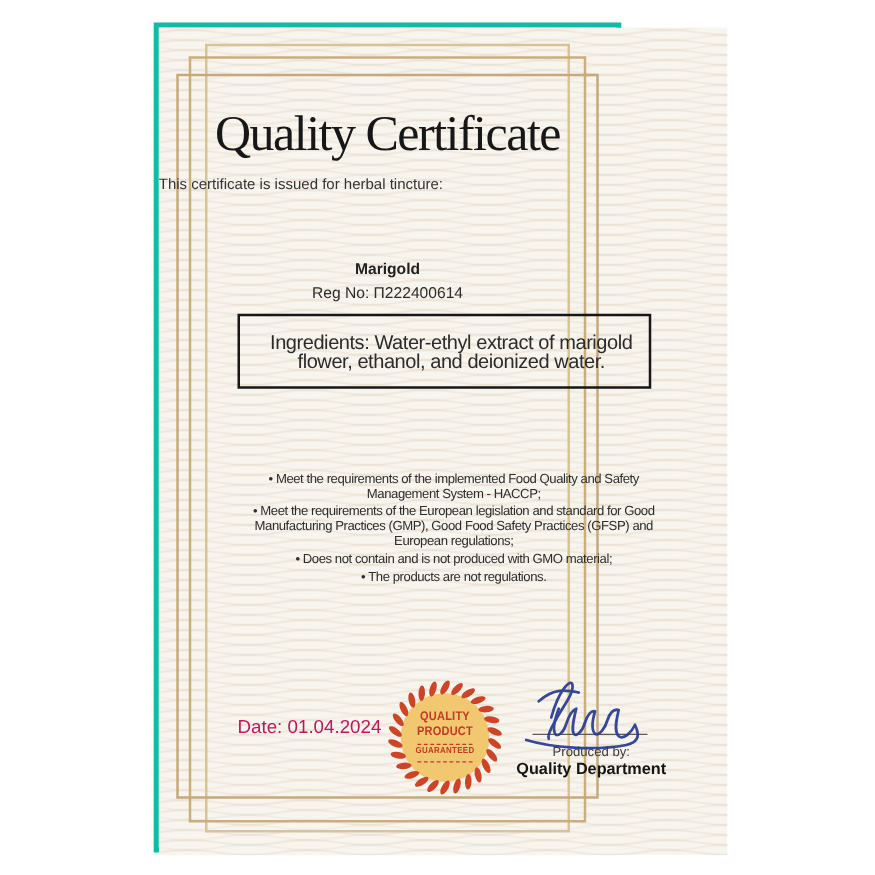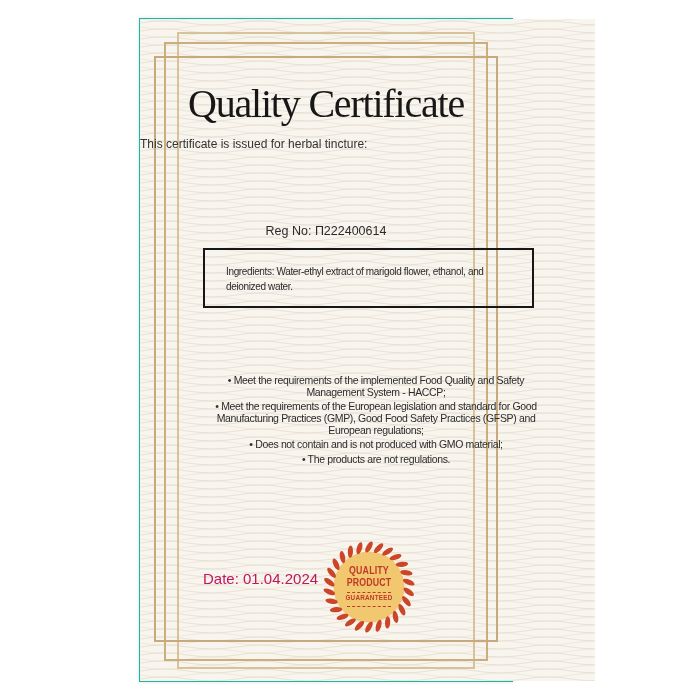--- a/index.html
+++ b/index.html
@@ -1,33 +1,33 @@
 <!DOCTYPE html>
 <html><head>
 <meta charset="utf-8">
 <style>
   html,body{margin:0;padding:0;background:#ffffff;}
   .canvas{position:relative;width:700px;height:700px;background:#ffffff;overflow:hidden;
           font-family:"Liberation Sans","DejaVu Sans",sans-serif;color:#2d2d2d;}
-  .page{position:absolute;left:139px;top:18px;width:374px;height:664px;background:#f8f4ee;
-        border:1px solid #14b8a6;box-shadow:0 0 4px rgba(0,0,0,.12);box-sizing:border-box;}
+  .page{position:absolute;left:123px;top:18px;width:374px;height:664px;background:#f8f4ee;
+        border:4px solid #14b8a6;box-shadow:0 0 4px rgba(0,0,0,.12);box-sizing:border-box;}
   .waves{position:absolute;left:0;top:0;width:455px;height:662px;}
   .frame{position:absolute;border:2px solid #cdb181;box-sizing:border-box;}
   .f1{left:37px;right:37px;top:13px;bottom:12px;border-color:#d6c39a;}
   .f2{left:24px;right:24px;top:23px;bottom:20px;border-color:#cbae7d;}
   .f3{left:14px;right:14px;top:37px;bottom:39px;border-color:#c6a97c;}
   .abs{position:absolute;}
   .title{left:0;right:0;top:60px;text-align:center;font-family:"Liberation Serif","DejaVu Serif",serif;
          font-size:40px;letter-spacing:-1.2px;color:#171717;line-height:50px;font-weight:500;}
   .subtitle{left:0;right:0;top:118px;text-align:left;font-size:12px;color:#333;}
   .product{left:0;right:0;top:186px;text-align:center;font-size:12.5px;font-weight:bold;color:#222;}
   .regno{left:0;right:0;top:205px;text-align:center;font-size:12.5px;color:#2b2b2b;}
   .ingredients-box{left:63px;top:229px;width:331px;height:60px;border:2px solid #171717;
                    box-sizing:border-box;background:transparent;}
-  .ingredients-text{padding:14px 10px 0 21px;font-size:10px;line-height:15px;letter-spacing:-0.35px;color:#2b2b2b;}
+  .ingredients-text{padding:14px 10px 0 21px;font-size:16px;line-height:15px;letter-spacing:-0.35px;color:#2b2b2b;text-align:center;}
   .exclusive{left:0;right:0;top:298px;text-align:center;font-size:12px;color:#2b2b2b;}
   .bullets{left:61px;top:355px;width:350px;font-size:10.5px;line-height:12.1px;letter-spacing:-0.35px;color:#2c2c2c;text-align:center;}
   .bullets .item{margin-bottom:2px;}
   .date{left:63px;top:551px;font-size:15px;color:#be185d;}
   .badge{left:182px;top:521px;width:94px;height:94px;}
   .badge svg{position:absolute;left:0;top:0;}
   .badge .bt{position:absolute;left:0;width:94px;text-align:center;color:#c03a27;font-weight:bold;}
   .bq{top:25px;font-size:10px;transform:scaleX(.88);letter-spacing:.2px;}
   .bp{top:37px;font-size:10px;transform:scaleX(.88);letter-spacing:.2px;}
   .bg1{position:absolute;left:25px;top:52px;width:44px;border-top:1.6px dashed #c03a27;}
@@ -59,20 +59,21 @@
       <rect width="455" height="662" fill="url(#wv2)" opacity="0.35"></rect>
     </svg>
 
     <div class="frame f1"></div>
     <div class="frame f2"></div>
     <div class="frame f3"></div>
 
     <div class="abs title">Quality Certificate</div>
     <div class="abs subtitle">This certificate is issued for herbal tincture:</div>
 
+    <div class="abs product">Marigold</div>
     <div class="abs regno">Reg No: П222400614</div>
 
     <div class="abs ingredients-box">
       <div class="ingredients-text">Ingredients: Water-ethyl extract of marigold flower, ethanol, and deionized water.</div>
     </div>
 
 
     <div class="abs bullets">
         <div class="item">• Meet the requirements of the implemented Food Quality and Safety Management System - HACCP;</div>
         <div class="item">• Meet the requirements of the European legislation and standard for Good Manufacturing Practices (GMP), Good Food Safety Practices (GFSP) and European regulations;</div>
@@ -112,15 +113,28 @@
           <ellipse cx="28.4" cy="11.6" rx="2.6" ry="6.2" fill="#cb4526" transform="rotate(362.3 28.4 11.6)"></ellipse>
           <ellipse cx="37.4" cy="8.2" rx="2.6" ry="6.2" fill="#cb4526" transform="rotate(376.2 37.4 8.2)"></ellipse>
         </svg>
       <div class="bt bq">QUALITY</div>
       <div class="bt bp">PRODUCT</div>
       <div class="bg1"></div>
       <div class="bt bgu">GUARANTEED</div>
       <div class="bg2"></div>
     </div>
 
+    <div class="abs sig-wrap">
+      <div class="sig-line"></div>
+      <svg class="sig-svg" width="115" height="72" viewBox="0 0 115 72" aria-hidden="true">
+        <g fill="none" stroke="#2c3f93" stroke-width="2.2" stroke-linecap="round" stroke-linejoin="round" opacity="0.95">
+          <path d="M34 40 C40 18 50 8 51 14 C52 21 44 30 37 43 C33 50 31 55 32 57"></path>
+          <path d="M24 27 C36 16 46 18 56 20"></path>
+          <path d="M40 33 C37 41 35 49 37 53 C39 56 44 52 46 45 C48 39 51 34 54 33 C52 41 50 49 52 53 C54 56 59 51 61 44 C63 38 66 34 69 35 C67 42 66 50 69 53 C72 55 77 49 79 42 C81 36 84 33 88 34 C86 42 84 51 88 55 C92 58 98 52 101 46"></path>
+          <path d="M101 46 C105 54 104 60 94 62 C68 67 34 64 14 58"></path>
+        </g>
+      </svg>
+      <div class="produced-by">Produced by:</div>
+      <div class="dept">Quality Department</div>
+    </div>
 
   </div>
 </div>
 
 </body></html>

